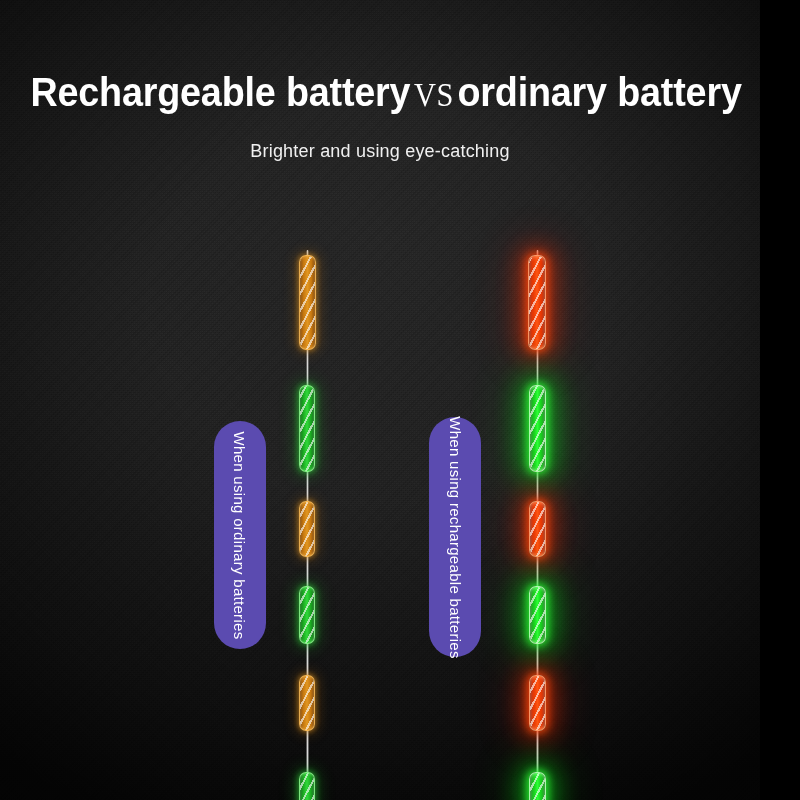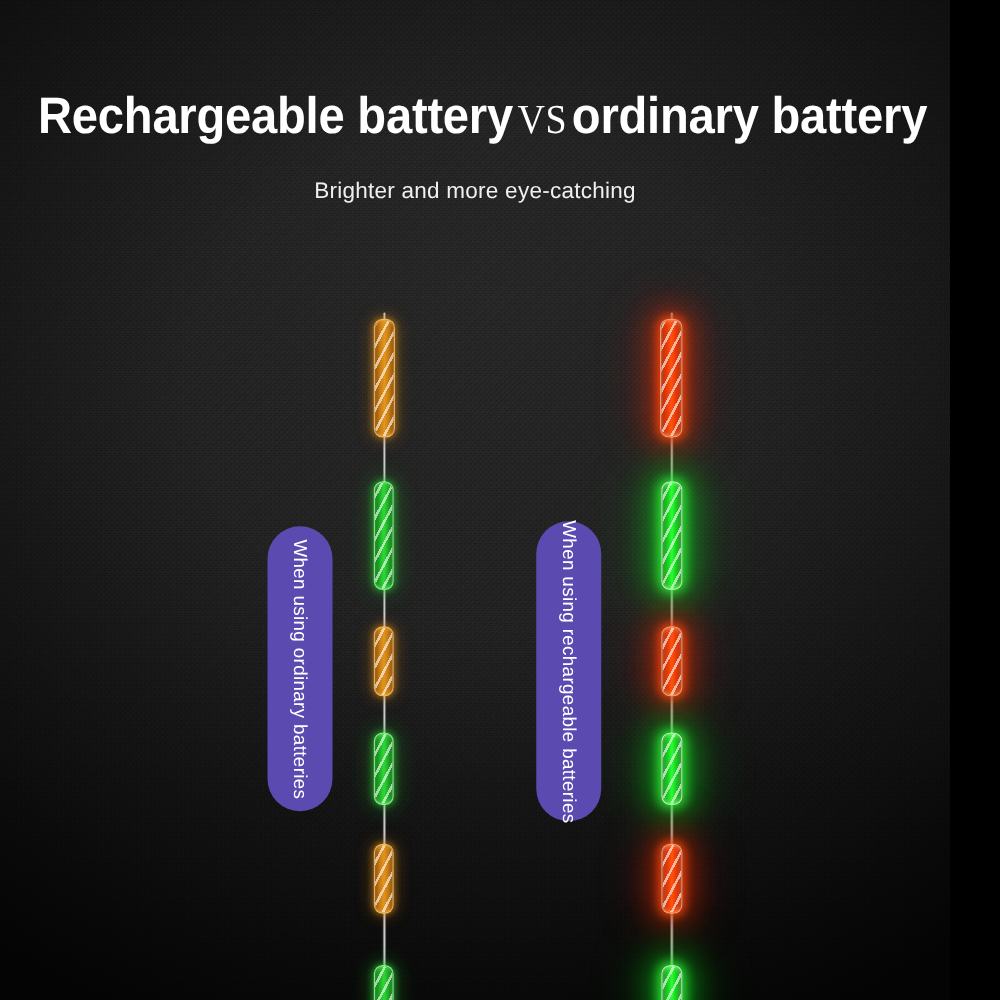--- a/index.html
+++ b/index.html
@@ -198,21 +198,21 @@
 <div id="stage">
 
   <div class="bg-base"></div>
   <div class="bg-noise"></div>
   <div class="bg-vignette"></div>
 
   <div class="header">
     <div class="title">
       <span>Rechargeable battery</span><span class="vs">VS</span><span>ordinary battery</span>
     </div>
-    <div class="subtitle">Brighter and more eye-catching</div>
+    <div class="subtitle">Brighter and using eye-catching</div>
   </div>
 
   <div class="float left">
     <div class="rod"></div>
     <div class="segments">
         <div class="seg orange" style="top: 5px; height: 95px; width: 17px; margin-left: -8.5px;">
           <div class="stripes"></div>
         </div>
         <div class="seg green" style="top: 135px; height: 87px; width: 16px; margin-left: -8px;">
           <div class="stripes"></div>

